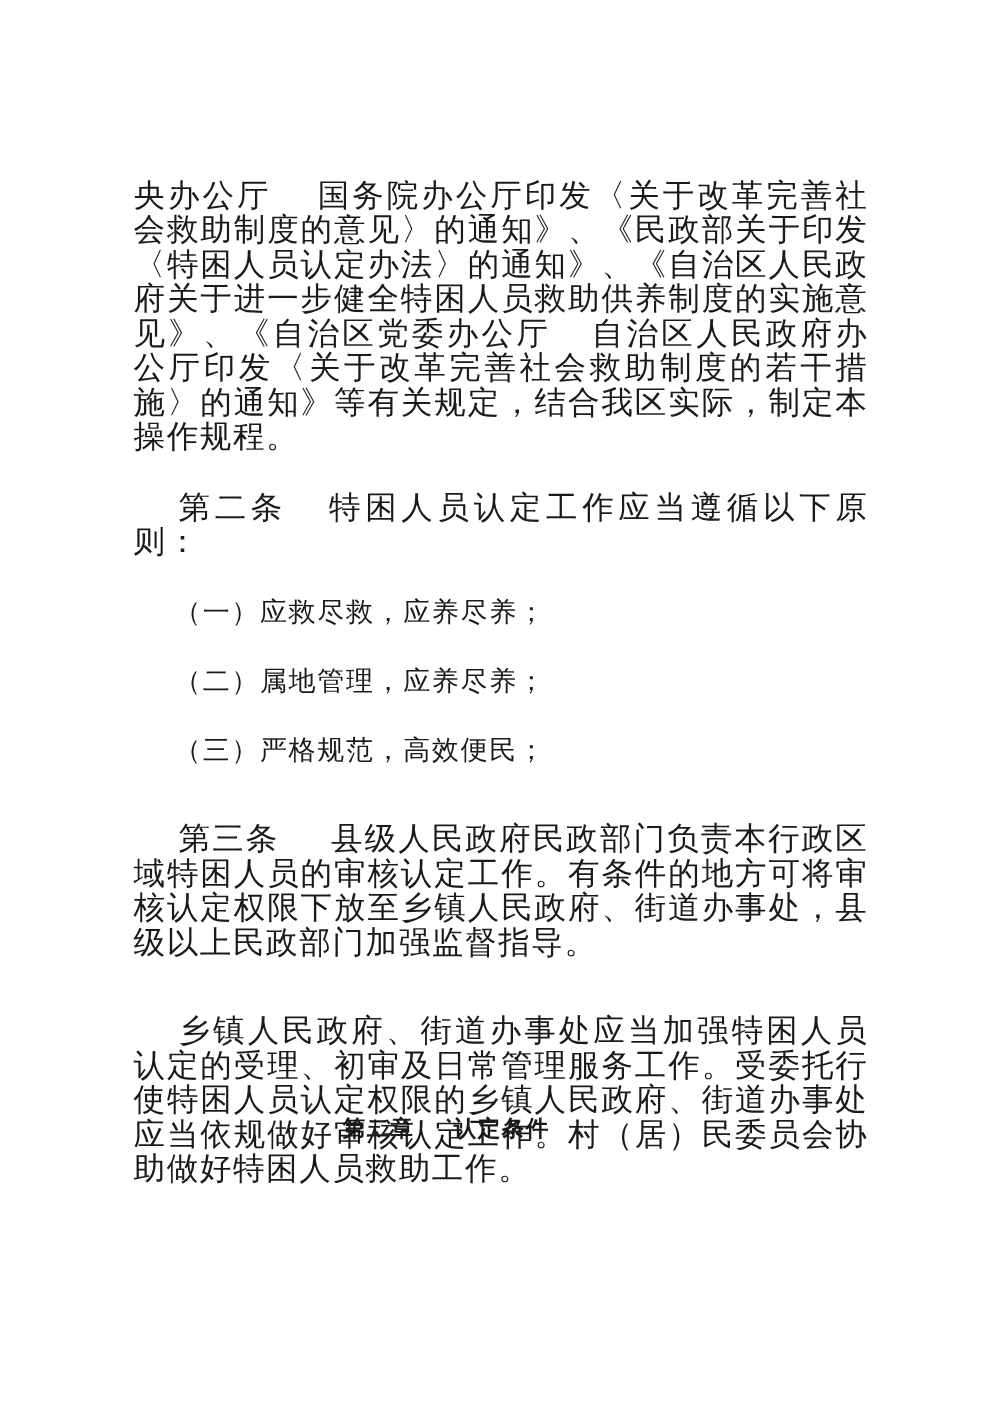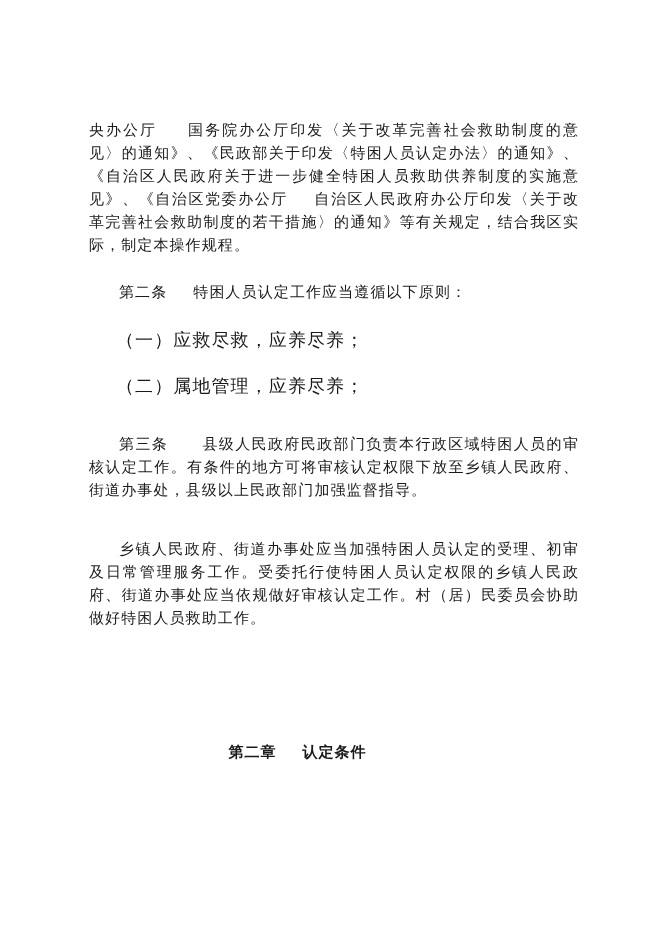--- a/index.html
+++ b/index.html
@@ -15,21 +15,21 @@
       font-family: "DejaVu Serif", "Liberation Serif", serif;
       color: #1a1a1a;
     }
     .page {
       position: absolute;
       left: 89px;
       top: 119px;
       width: 490px;
     }
     .para {
-      font-size: 15px;
+      font-size: 21px;
       line-height: 23px;
       letter-spacing: 1.1px;
       margin: 0;
       text-align: justify;
       text-justify: inter-ideograph;
     }
     .indent { text-indent: 30px; }
     .gap-lg { margin-top: 24px; }
     .item {
       font-size: 18px;
@@ -63,20 +63,21 @@
 <body>
 
 <div class="page">
 
   <p class="para"><span>央办公厅</span><span class="sp sp-prefix"></span><span>国务院办公厅印发〈关于改革完善社会救助制度的意见〉的通知》、《民政部关于印发〈特困人员认定办法〉的通知》、《自治区人民政府关于进一步健全特困人员救助供养制度的实施意见》、《自治区党委办公厅</span><span class="sp sp-article"></span><span>自治区人民政府办公厅印发〈关于改革完善社会救助制度的若干措施〉的通知》等有关规定，结合我区实际，制定本操作规程。</span></p>
 
   <p class="para indent gap-lg" style="margin-top:24px;"><span>第二条</span><span class="sp sp-article"></span><span>特困人员认定工作应当遵循以下原则：</span></p>
 
   <p class="item first">（一）应救尽救，应养尽养；</p>
   <p class="item">（二）属地管理，应养尽养；</p>
+  <p class="item">（三）严格规范，高效便民；</p>
 
   <p class="para indent" style="margin-top:36px;"><span>第三条</span><span class="sp sp-article3"></span><span>县级人民政府民政部门负责本行政区域特困人员的审核认定工作。有条件的地方可将审核认定权限下放至乡镇人民政府、街道办事处，县级以上民政部门加强监督指导。</span></p>
 
   <p class="para indent" style="margin-top:36px;">乡镇人民政府、街道办事处应当加强特困人员认定的受理、初审及日常管理服务工作。受委托行使特困人员认定权限的乡镇人民政府、街道办事处应当依规做好审核认定工作。村（居）民委员会协助做好特困人员救助工作。</p>
 
 </div>
 
 <p class="heading"><span>第二章</span><span class="sp"></span><span>认定条件</span></p>
 
 </body></html>

